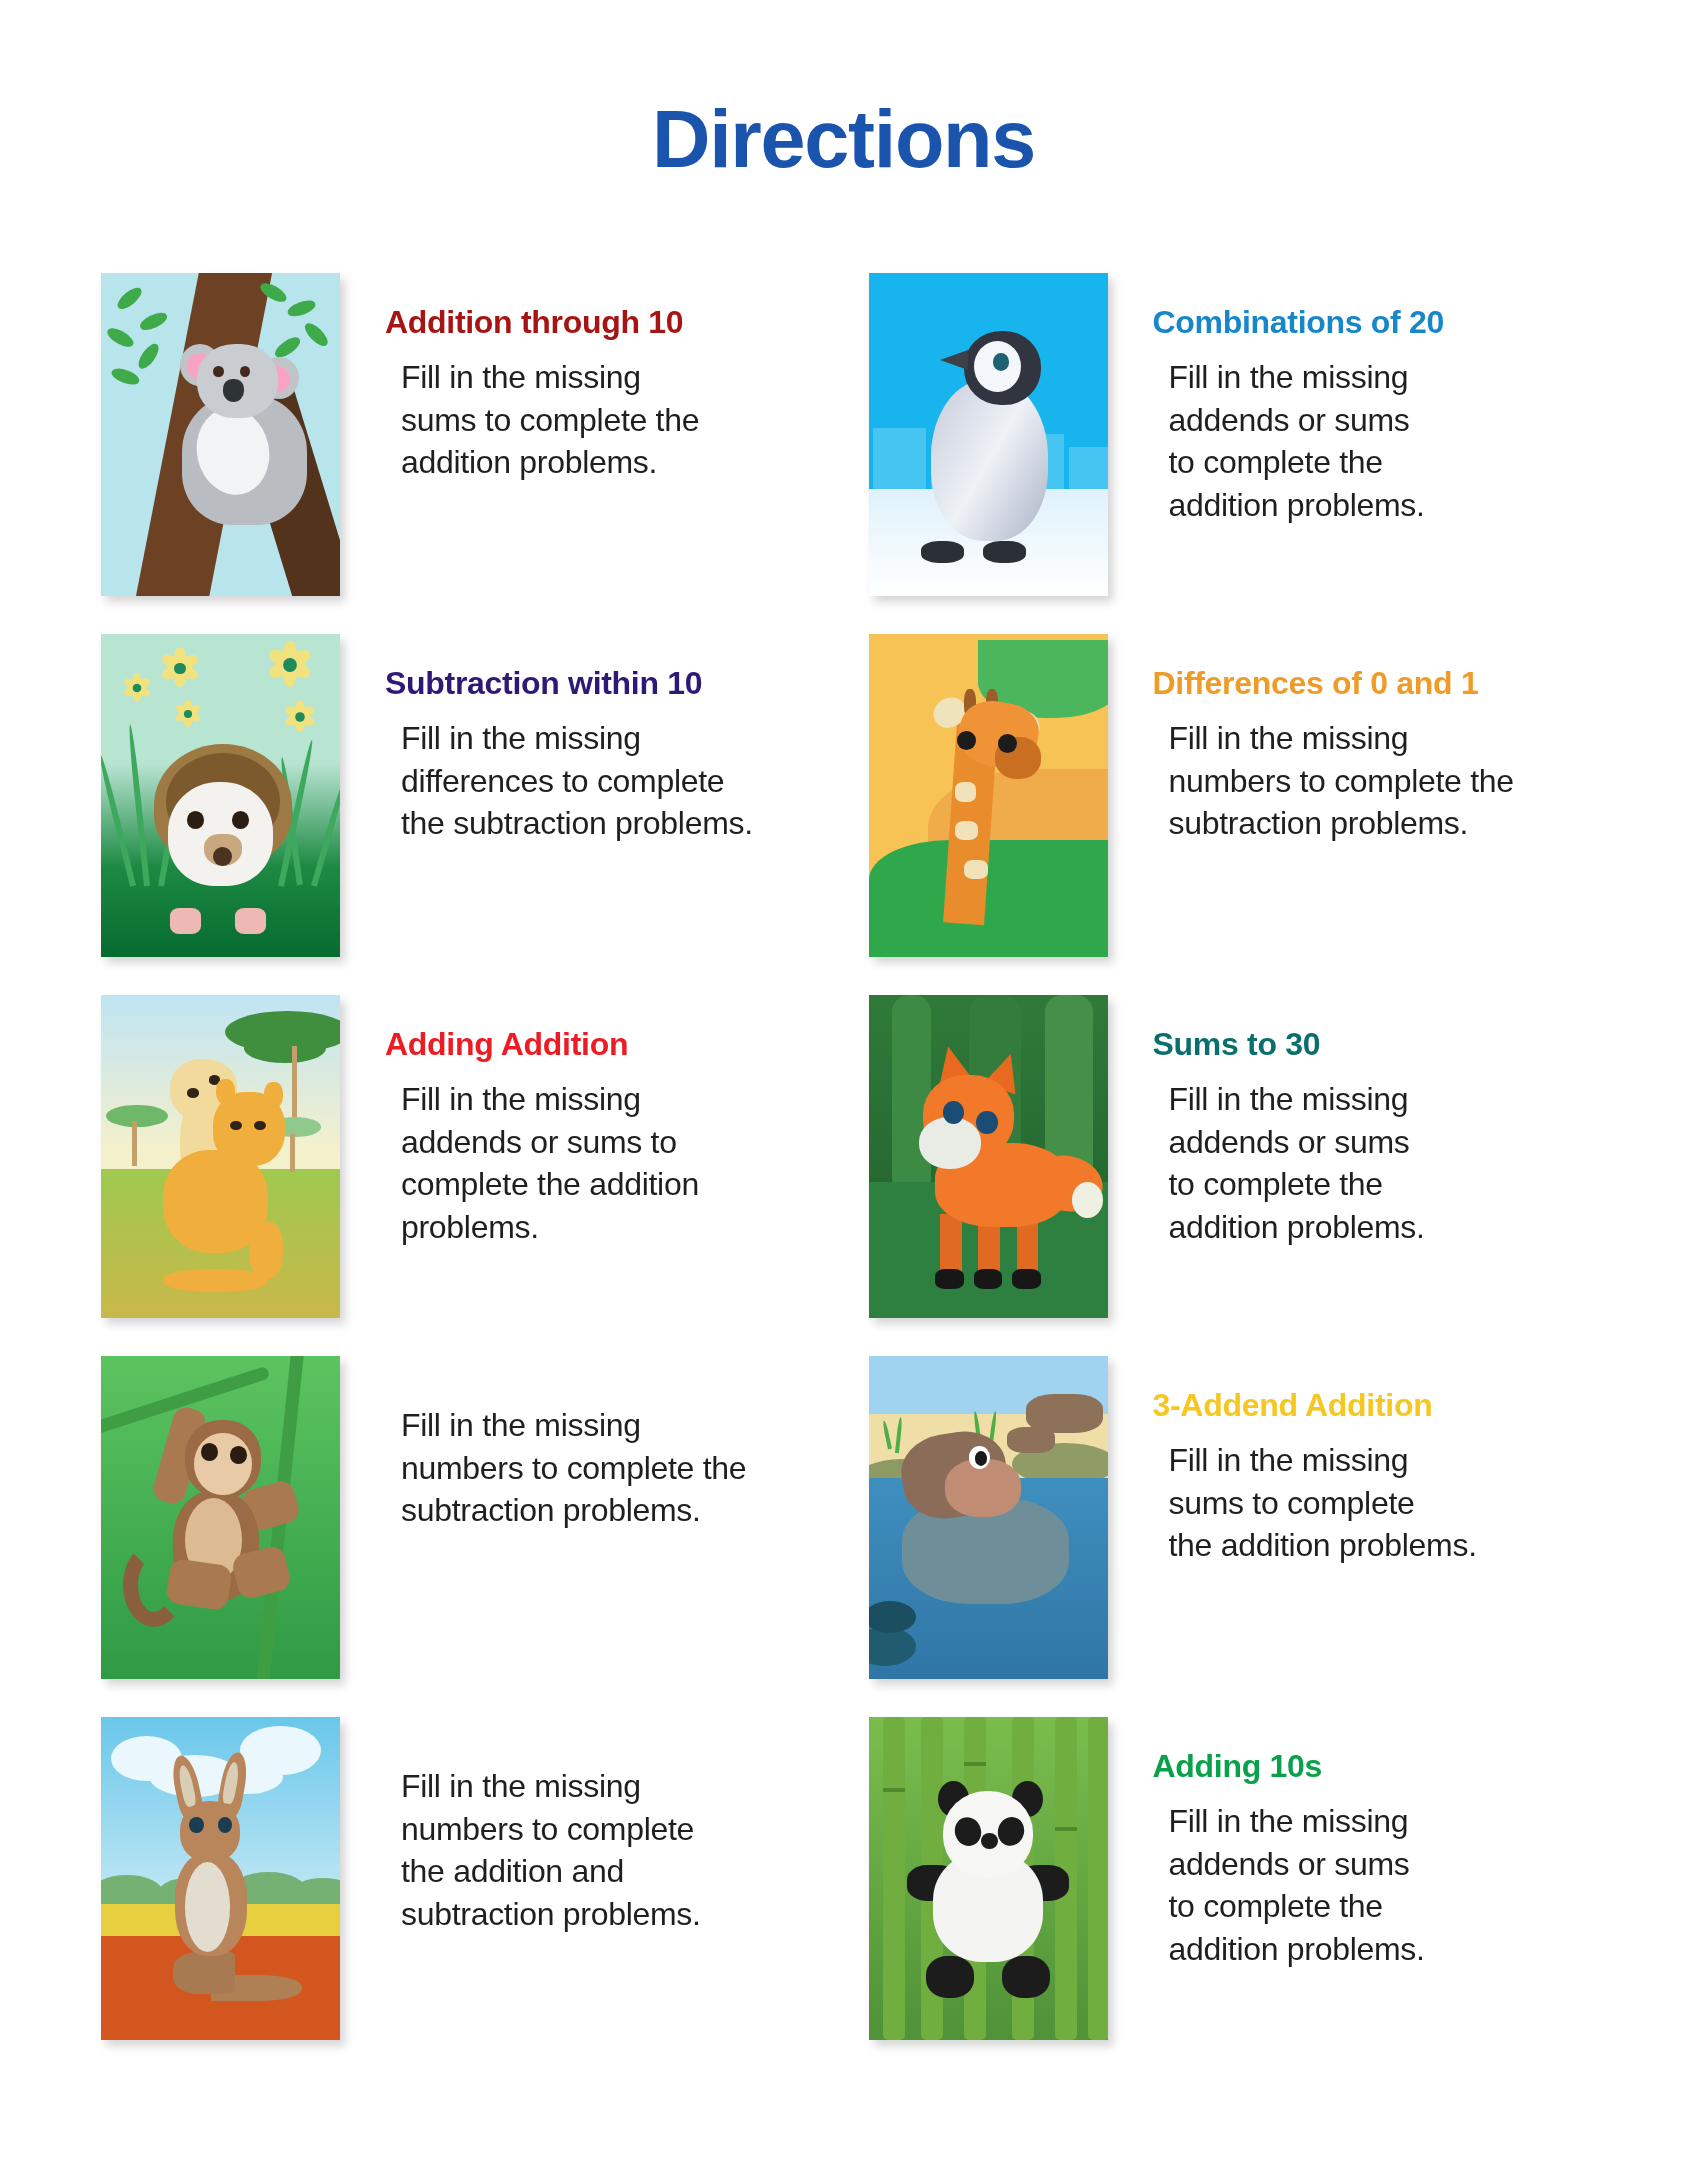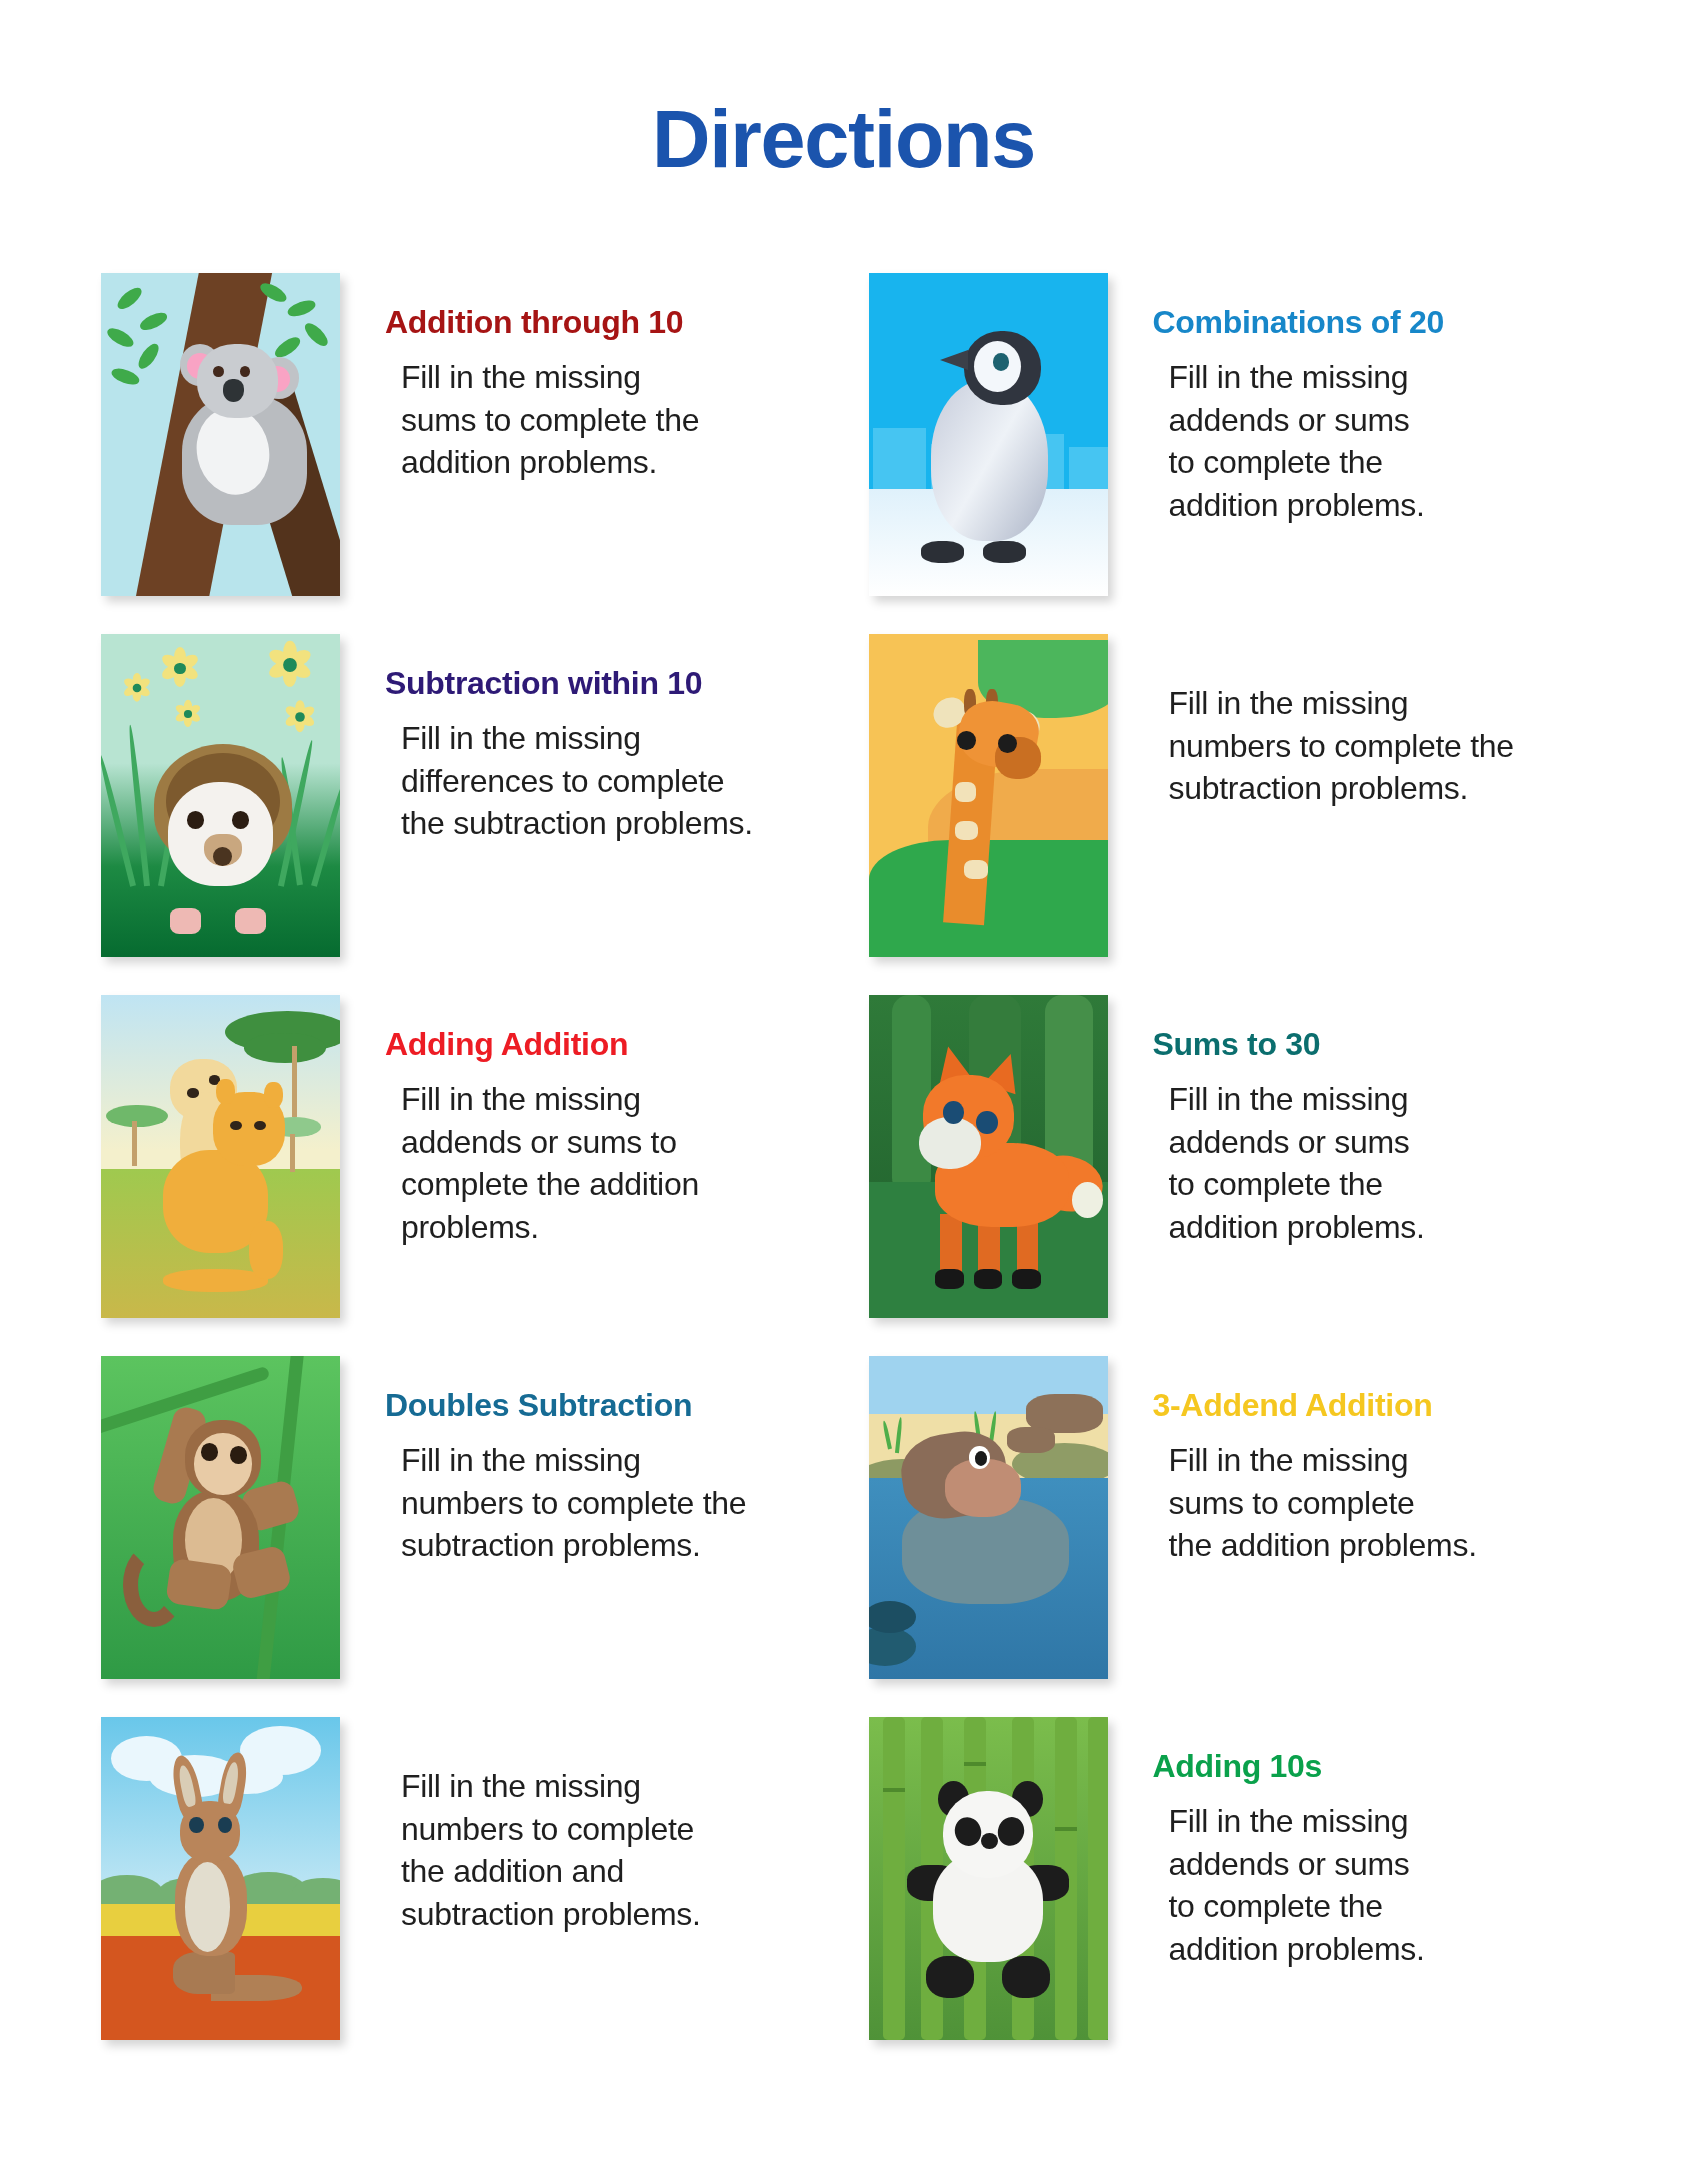--- a/index.html
+++ b/index.html
@@ -441,21 +441,20 @@
             <div class="belly"></div>
             <div class="arm" style="left:28%;bottom:22%;width:26%;height:14%;transform:rotate(8deg)"></div>
             <div class="arm" style="left:56%;bottom:26%;width:22%;height:14%;transform:rotate(-14deg)"></div>
             <div class="head"></div>
             <div class="face"></div>
             <div class="eye" style="left:42%;top:27%"></div>
             <div class="eye" style="left:54%;top:28%"></div>
           </div>
         </div>
         <div class="card-text">
-          <div class="card-title" style="color:#166b94">Doubles Subtraction</div>
           <div class="card-desc">Fill in the missing
 numbers to complete the
 subtraction problems.</div>
         </div>
       </div>
 
       <div class="card">
         <div class="thumb-wrap">
           <div class="thumb sc-kang">
             <div class="cloud" style="left:4%;top:6%;width:30%;height:14%"></div>
@@ -532,20 +531,21 @@
             <div class="ear" style="left:58%;top:24%;transform:rotate(28deg)"></div>
             <div class="horn" style="left:40%;top:17%"></div>
             <div class="horn" style="left:49%;top:17%"></div>
             <div class="head"></div>
             <div class="muzzle"></div>
             <div class="eye" style="left:37%;top:30%"></div>
             <div class="eye" style="left:54%;top:31%"></div>
           </div>
         </div>
         <div class="card-text">
+          <div class="card-title" style="color:#ef9b28">Differences of 0 and 1</div>
           <div class="card-desc">Fill in the missing
 numbers to complete the
 subtraction problems.</div>
         </div>
       </div>
 
       <div class="card">
         <div class="thumb-wrap">
           <div class="thumb sc-fox">
             <div class="trunkf" style="left:10%;width:16%;height:62%"></div>

